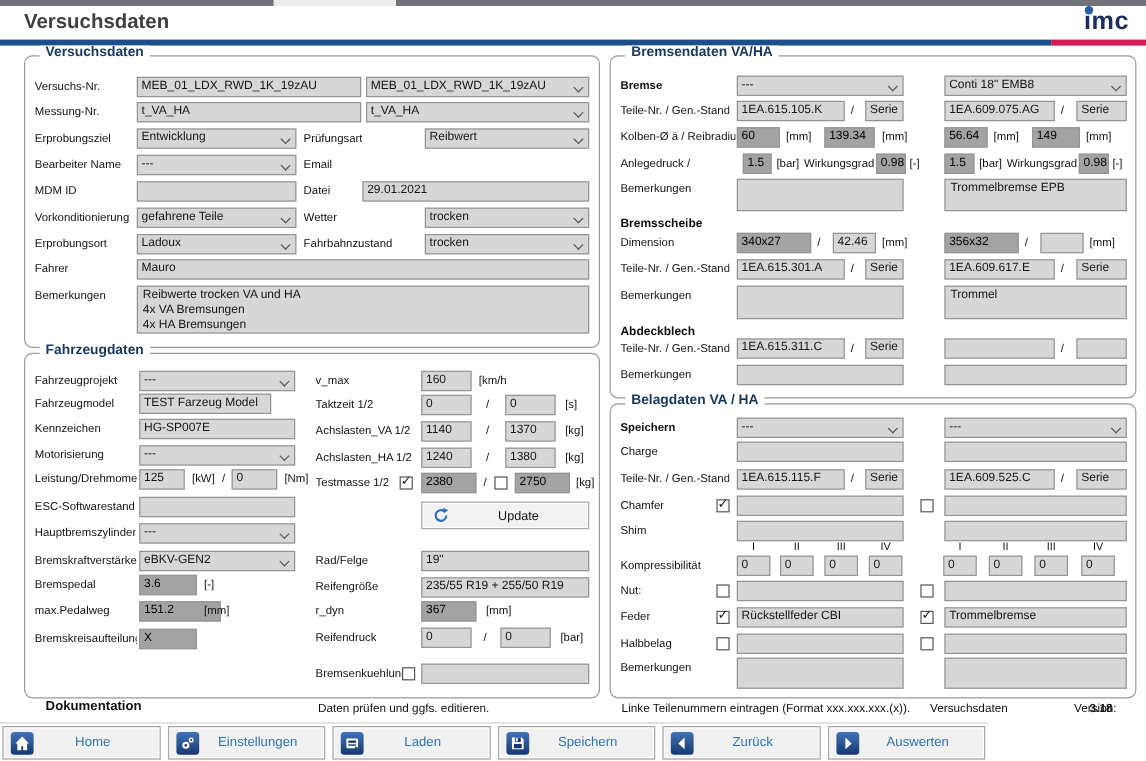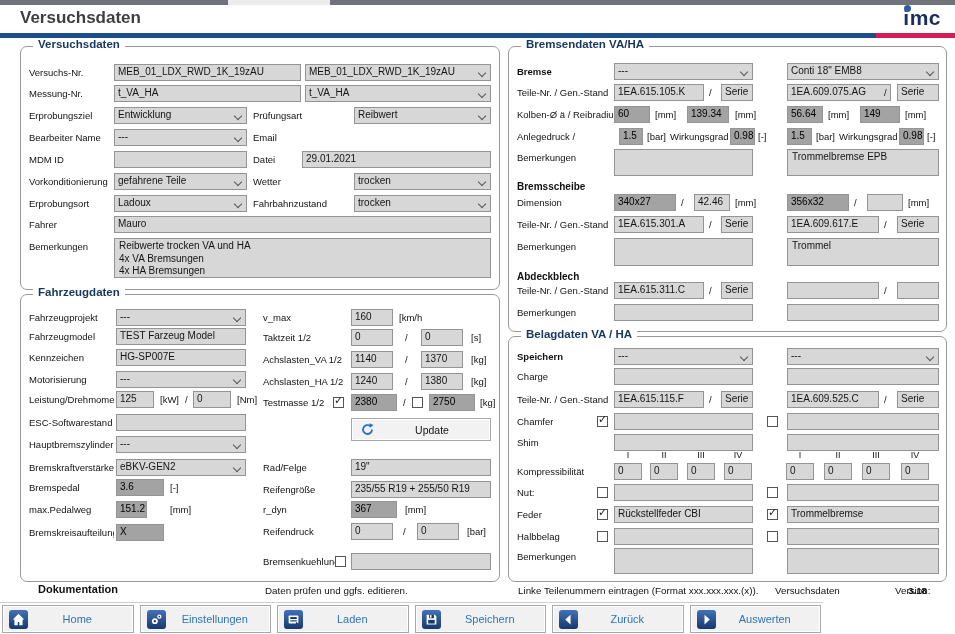--- a/index.html
+++ b/index.html
@@ -106,21 +106,21 @@
   <div class="grp" style="left:20px;top:294px;width:478px;height:286px">
     <div class="legend">Fahrzeugdaten</div>
 
     <div class="lbl lw" style="left:8px;top:14px">Fahrzeugprojekt</div>
     <div class="fld dd" style="left:95px;top:14px;width:130px">---</div>
     <div class="lbl" style="left:242px;top:14px">v_max</div>
     <div class="fld" style="left:330px;top:14px;width:42px">160</div>
     <div class="unit" style="left:378px;top:14px">[km/h</div>
 
     <div class="lbl lw" style="left:8px;top:33px">Fahrzeugmodel</div>
-    <div class="fld" style="left:95px;top:33px;width:130px">TEST Farzeug Model</div>
+    <div class="fld" style="left:95px;top:33px;width:110px">TEST Farzeug Model</div>
     <div class="lbl" style="left:242px;top:34px">Taktzeit 1/2</div>
     <div class="fld" style="left:330px;top:34px;width:42px">0</div>
     <div class="sep" style="left:384px;top:34px">/</div>
     <div class="fld" style="left:400px;top:34px;width:42px">0</div>
     <div class="unit" style="left:450px;top:34px">[s]</div>
 
     <div class="lbl lw" style="left:8px;top:54px">Kennzeichen</div>
     <div class="fld" style="left:95px;top:54px;width:130px">HG-SP007E</div>
     <div class="lbl" style="left:242px;top:56px">Achslasten_VA 1/2</div>
     <div class="fld" style="left:330px;top:56px;width:42px">1140</div>
@@ -169,21 +169,21 @@
     <div class="lbl" style="left:242px;top:164px">Rad/Felge</div>
     <div class="fld" style="left:330px;top:164px;width:140px">19"</div>
 
     <div class="lbl lw" style="left:8px;top:184px">Bremspedal</div>
     <div class="fld dark" style="left:95px;top:184px;width:48px">3.6</div>
     <div class="unit" style="left:149px;top:184px">[-]</div>
     <div class="lbl" style="left:242px;top:186px">Reifengröße</div>
     <div class="fld" style="left:330px;top:186px;width:140px">235/55 R19 + 255/50 R19</div>
 
     <div class="lbl lw" style="left:8px;top:206px">max.Pedalweg</div>
-    <div class="fld dark" style="left:95px;top:206px;width:31px">151.2</div>
+    <div class="fld dark" style="left:95px;top:206px;width:68px">151.2</div>
     <div class="unit" style="left:149px;top:206px">[mm]</div>
     <div class="lbl" style="left:242px;top:206px">r_dyn</div>
     <div class="fld dark" style="left:330px;top:206px;width:46px">367</div>
     <div class="unit" style="left:384px;top:206px">[mm]</div>
 
     <div class="lbl lw" style="left:8px;top:229px">Bremskreisaufteilung</div>
     <div class="fld dark" style="left:95px;top:229px;width:48px">X</div>
     <div class="lbl" style="left:242px;top:228px">Reifendruck</div>
     <div class="fld" style="left:330px;top:228px;width:42px">0</div>
     <div class="sep" style="left:382px;top:228px">/</div>
@@ -199,21 +199,21 @@
     <div class="legend">Bremsendaten VA/HA</div>
 
     <div class="lbl b" style="left:8px;top:16px">Bremse</div>
     <div class="fld dd" style="left:105px;top:16px;width:139px">---</div>
     <div class="fld dd" style="left:278px;top:16px;width:152px">Conti 18" EMB8</div>
 
     <div class="lbl lw2" style="left:8px;top:37px">Teile-Nr. / Gen.-Stand</div>
     <div class="fld" style="left:105px;top:37px;width:90px">1EA.615.105.K</div>
     <div class="sep" style="left:200px;top:37px">/</div>
     <div class="fld" style="left:212px;top:37px;width:32px">Serie</div>
-    <div class="fld" style="left:278px;top:37px;width:104px">1EA.609.075.AG</div>
+    <div class="fld" style="left:278px;top:37px;width:92px">1EA.609.075.AG</div>
     <div class="sep" style="left:375px;top:37px">/</div>
     <div class="fld" style="left:388px;top:37px;width:42px">Serie</div>
 
     <div class="lbl lw2" style="left:8px;top:59px">Kolben-Ø ä / Reibradius</div>
     <div class="fld dark" style="left:105px;top:59px;width:36px">60</div>
     <div class="unit" style="left:146px;top:59px">[mm]</div>
     <div class="fld dark" style="left:178px;top:59px;width:42px">139.34</div>
     <div class="unit" style="left:226px;top:59px">[mm]</div>
     <div class="fld dark" style="left:278px;top:59px;width:36px">56.64</div>
     <div class="unit" style="left:319px;top:59px">[mm]</div>

